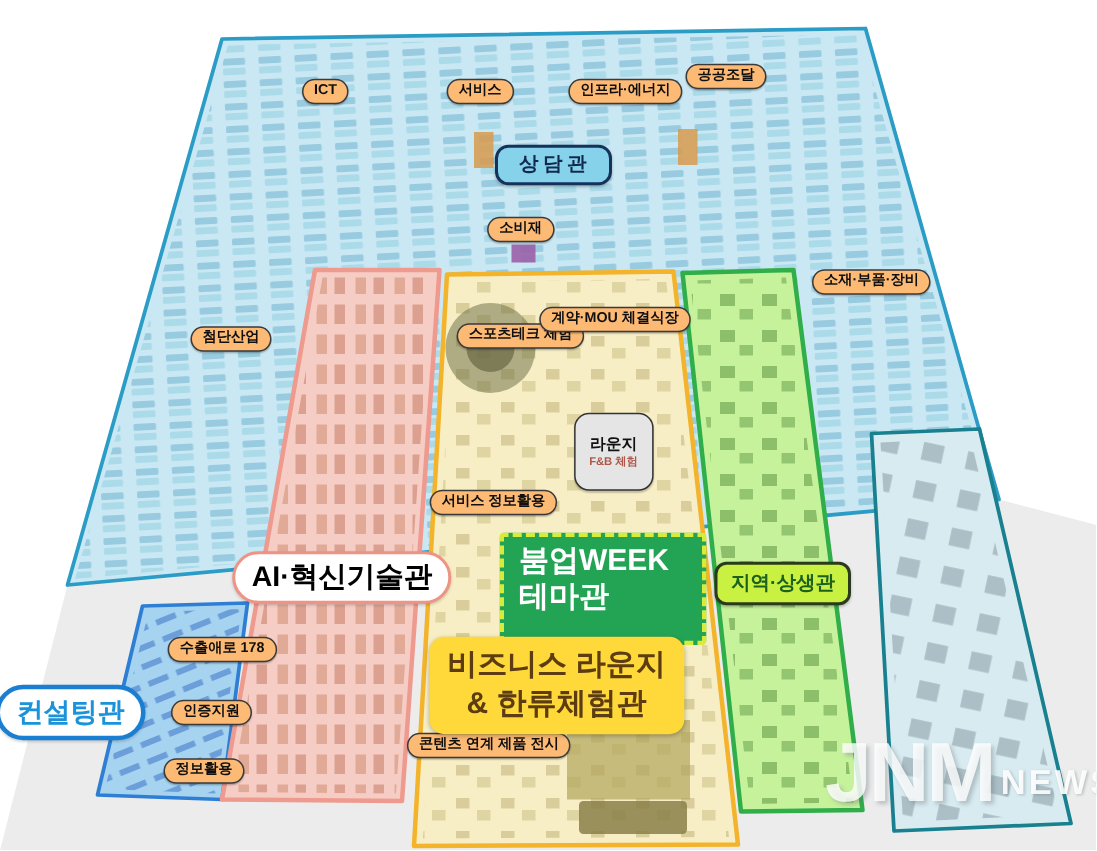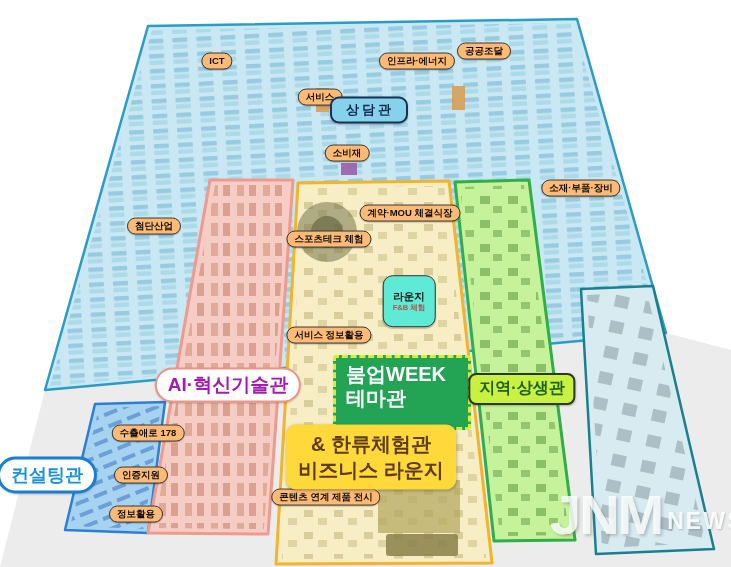--- a/index.html
+++ b/index.html
@@ -17,51 +17,51 @@
   }
   .major{position:absolute;z-index:3;white-space:nowrap;}
   .lbl-counseling{
     left:369px;top:110px;transform:translate(-50%,-50%);
     background:#85d2ea;border:2.5px solid #16325c;color:#12294e;
     font-size:13px;font-weight:900;letter-spacing:3px;
     padding:2px 12px 3px 14px;border-radius:9px;box-shadow:0 1px 2px rgba(0,0,0,.25);
   }
   .lbl-ai{
     left:228px;top:385px;transform:translate(-50%,-50%);
-    background:#ffffff;border:2.5px solid #ef9384;color:#a21caf;
+    background:#ffffff;border:2.5px solid #ef9384;color:#000000;
     font-size:19px;font-weight:900;padding:2px 11px 3px 11px;border-radius:18px;
     box-shadow:0 1px 2px rgba(0,0,0,.2);
   }
   .lbl-boomup{
     left:333px;top:355px;width:116px;
     background:#23a455;border:3px dashed #d6ec3b;color:#ffffff;
     font-size:20px;font-weight:900;line-height:1.22;
     padding:4px 6px 16px 10px;border-radius:3px;
   }
   .lbl-region{
     left:522px;top:389px;transform:translate(-50%,-50%);
     background:#c9f141;border:2.5px solid #2b391d;color:#1c6120;
-    font-size:16px;font-weight:900;padding:3px 9px 4px 9px;border-radius:8px;
+    font-size:13px;font-weight:900;padding:3px 9px 4px 9px;border-radius:8px;
     box-shadow:0 1px 2px rgba(0,0,0,.25);
   }
   .lbl-business{
     left:371px;top:457px;transform:translate(-50%,-50%);
     background:#ffd83a;color:#5c3c10;text-align:center;
     font-size:20px;font-weight:900;line-height:1.3;
     padding:6px 12px 7px 12px;border-radius:10px;box-shadow:0 1px 3px rgba(0,0,0,.25);
   }
   .lbl-consulting{
     left:47px;top:475px;transform:translate(-50%,-50%);
     background:#ffffff;border:3px solid #1a7fd2;color:#1a93da;
     font-size:18px;font-weight:900;padding:3px 11px 4px 11px;border-radius:20px;
     box-shadow:0 1px 2px rgba(0,0,0,.2);
   }
   .lbl-lounge{
     left:409px;top:301px;transform:translate(-50%,-50%);
-    background:#5eead4;border:1.5px solid #333;border-radius:10px;
+    background:#e5e5e5;border:1.5px solid #333;border-radius:10px;
     padding:14px 9px;text-align:center;line-height:1.2;box-shadow:0 1px 1px rgba(0,0,0,.2);
   }
   .lounge-title{font-size:10.5px;font-weight:800;color:#111;}
   .lounge-sub{font-size:7.5px;font-weight:700;color:#b0574a;}
   .watermark{
     position:absolute;left:550px;top:488px;z-index:4;display:flex;align-items:flex-end;
   }
   .wm-main{
     font-size:56px;font-weight:900;line-height:.95;letter-spacing:-2px;
     color:rgba(255,255,255,.82);text-shadow:2px 2px 3px rgba(95,110,116,.35);
@@ -128,49 +128,49 @@
 
     <rect x="378" y="480" width="82" height="53" fill="#b2a55d" opacity="0.7"></rect>
     <rect x="386" y="534" width="72" height="22" rx="3" fill="#8a7f48" opacity="0.85"></rect>
 
     <polygon points="455,182 529,180 575,540 494,541" stroke="#2fae4a" stroke-width="3" stroke-linejoin="round" fill="#c7f29c"></polygon>
     <polygon points="460,187 524,185 569,535 500,536" fill="url(#p-green)" opacity="0.55"></polygon>
   </svg>
 
   <div class="pill-layer">
       <div class="pill" style="left: 217px; top: 61px;">ICT</div>
-      <div class="pill" style="left: 320px; top: 61px; margin-top: 36px;">서비스</div>
+      <div class="pill" style="left: 320px; top: 61px;">서비스</div>
       <div class="pill" style="left: 417px; top: 61px;">인프라·에너지</div>
       <div class="pill" style="left: 484px; top: 51px;">공공조달</div>
       <div class="pill" style="left: 347px; top: 153px;">소비재</div>
       <div class="pill" style="left: 581px; top: 188px; text-align: right;">소재·부품·장비</div>
       <div class="pill" style="left: 154px; top: 226px;">첨단산업</div>
-      <div class="pill" style="left: 329px; top: 224px; margin-top: 15px;">스포츠테크 체험</div>
+      <div class="pill" style="left: 347px; top: 224px;">스포츠테크 체험</div>
       <div class="pill" style="left: 410px; top: 213px;">계약·MOU 체결식장</div>
       <div class="pill" style="left: 329px; top: 335px;">서비스 정보활용</div>
       <div class="pill" style="left: 148px; top: 433px;">수출애로 178</div>
       <div class="pill" style="left: 141px; top: 475px;">인증지원</div>
       <div class="pill" style="left: 136px; top: 514px;">정보활용</div>
       <div class="pill" style="left: 326px; top: 497px;">콘텐츠 연계 제품 전시</div>
     </div>
 
   <div class="major lbl-counseling">상담관</div>
 
   <div class="major lbl-ai">AI·혁신기술관</div>
 
   <div class="major lbl-boomup">
     <div>붐업WEEK</div>
     <div>테마관</div>
   </div>
 
   <div class="major lbl-region">지역·상생관</div>
 
   <div class="major lbl-business">
+    <div>비즈니스 라운지</div>
     <div>&amp; 한류체험관</div>
-    <div>비즈니스 라운지</div>
   </div>
 
   <div class="major lbl-consulting">컨설팅관</div>
 
   <div class="major lbl-lounge">
     <div class="lounge-title">라운지</div>
     <div class="lounge-sub">F&amp;B 체험</div>
   </div>
 
   <div class="watermark">

